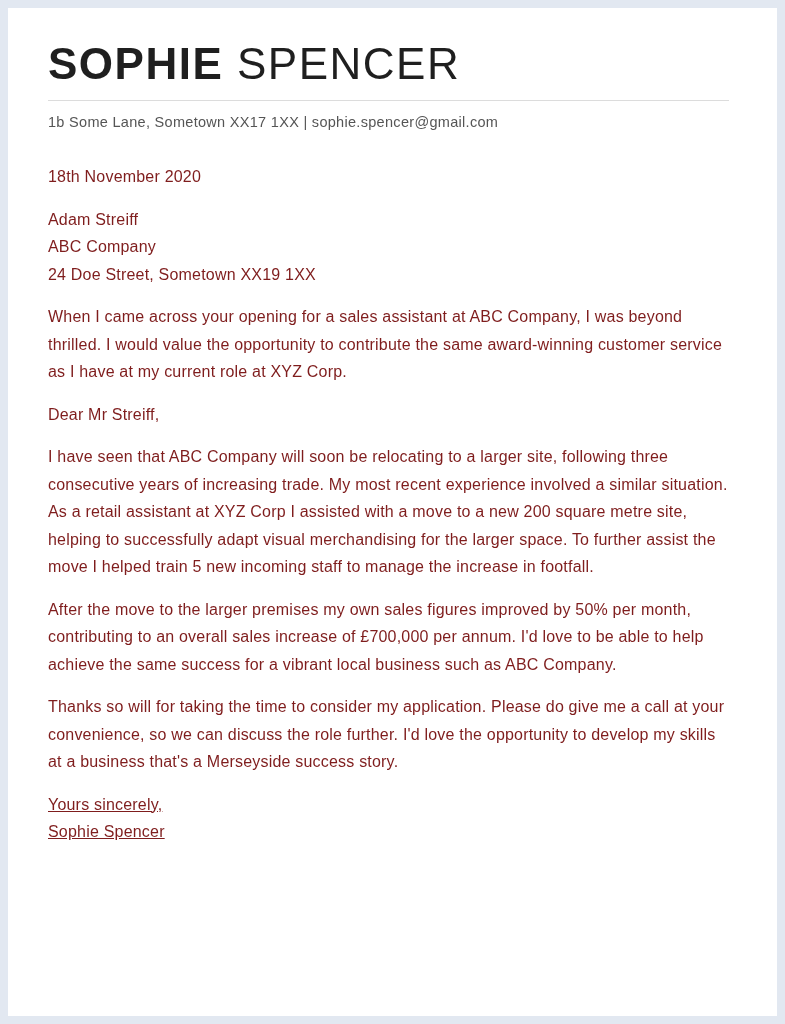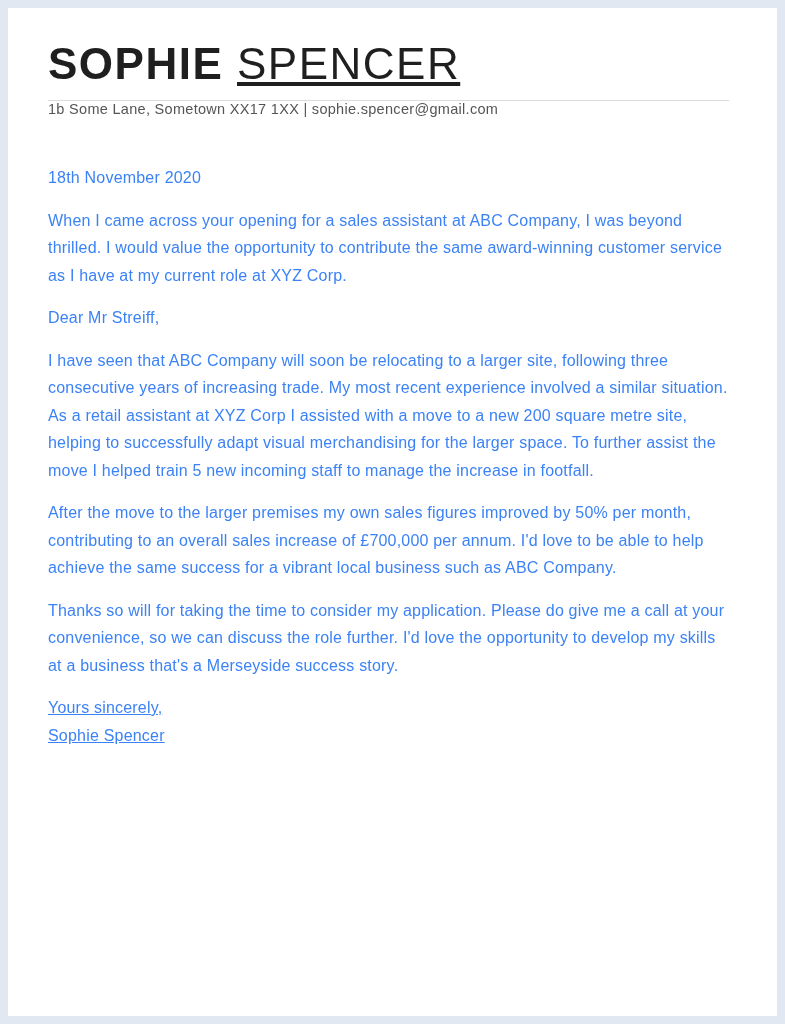--- a/index.html
+++ b/index.html
@@ -31,38 +31,37 @@
     line-height: 1.0;
     color: #1f1f1f;
     letter-spacing: 1.5px;
     white-space: nowrap;
   }
   .name-first {
     font-weight: 700;
   }
   .name-last {
     font-weight: 300;
-    text-decoration: underline;
   }
   .header-rule {
     border: none;
     border-top: 1px solid #dcdcdc;
     margin: 14px 0 0 0;
   }
   .contact-line {
-    margin-top: 0;
+    margin-top: 13px;
     font-size: 14.5px;
     color: #555555;
     letter-spacing: 0.3px;
   }
   .letter-body {
-    margin-top: 47px;
+    margin-top: 33px;
     font-size: 16px;
     line-height: 27.5px;
-    color: #3b82f6;
+    color: #7f1d1d;
     letter-spacing: 0.2px;
   }
   .block {
     margin: 0 0 15px 0;
   }
   .block:last-child {
     margin-bottom: 0;
     text-decoration: underline;
   }
   .line {
@@ -80,20 +79,25 @@
       <span class="name-last">SPENCER</span>
     </div>
     <hr class="header-rule">
     <div class="contact-line">1b Some Lane, Sometown XX17 1XX | sophie.spencer@gmail.com</div>
   </div>
 
   <div class="letter-body">
 
     <p class="block">18th November 2020</p>
 
+    <div class="block">
+      <span class="line">Adam Streiff</span>
+      <span class="line">ABC Company</span>
+      <span class="line">24 Doe Street, Sometown XX19 1XX</span>
+    </div>
 
     <p class="block">When I came across your opening for a sales assistant at ABC Company, I was beyond thrilled. I would value the opportunity to contribute the same award-winning customer service as I have at my current role at XYZ Corp.</p>
 
     <p class="block">Dear Mr Streiff,</p>
 
     <p class="block">I have seen that ABC Company will soon be relocating to a larger site, following three consecutive years of increasing trade. My most recent experience involved a similar situation. As a retail assistant at XYZ Corp I assisted with a move to a new 200 square metre site, helping to successfully adapt visual merchandising for the larger space. To further assist the move I helped train 5 new incoming staff to manage the increase in footfall.</p>
 
     <p class="block">After the move to the larger premises my own sales figures improved by 50% per month, contributing to an overall sales increase of £700,000 per annum. I'd love to be able to help achieve the same success for a vibrant local business such as ABC Company.</p>
 
     <p class="block">Thanks so will for taking the time to consider my application. Please do give me a call at your convenience, so we can discuss the role further. I'd love the opportunity to develop my skills at a business that's a Merseyside success story.</p>

